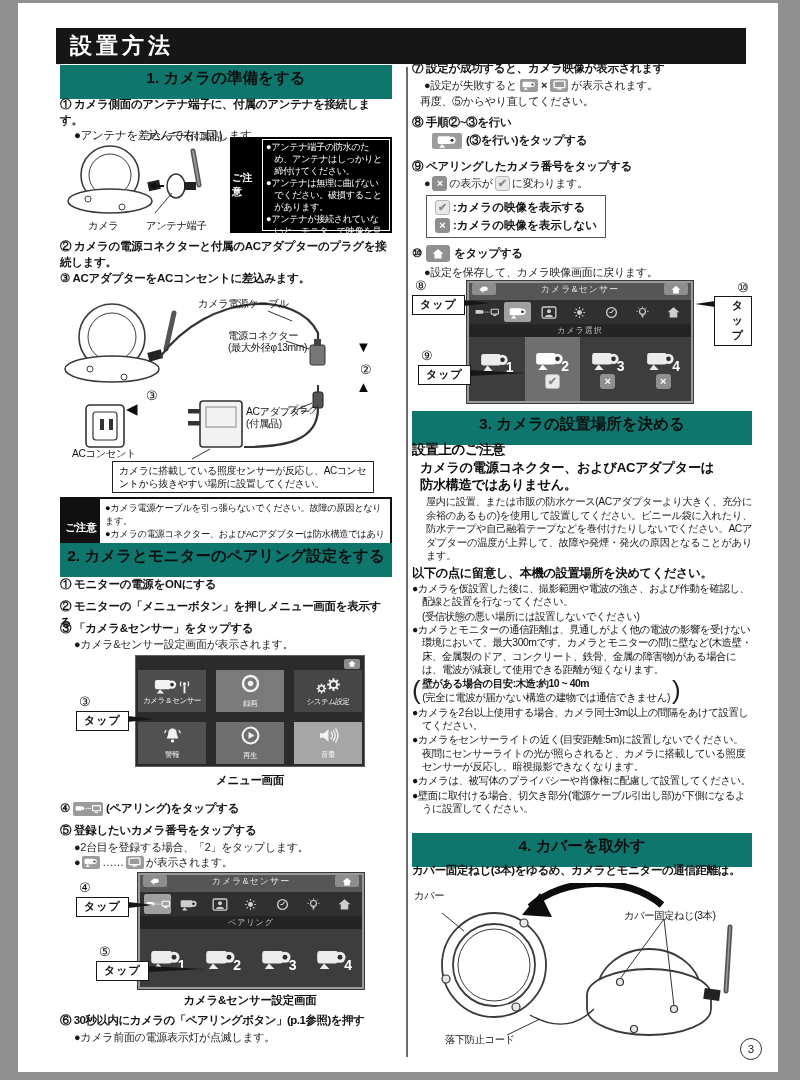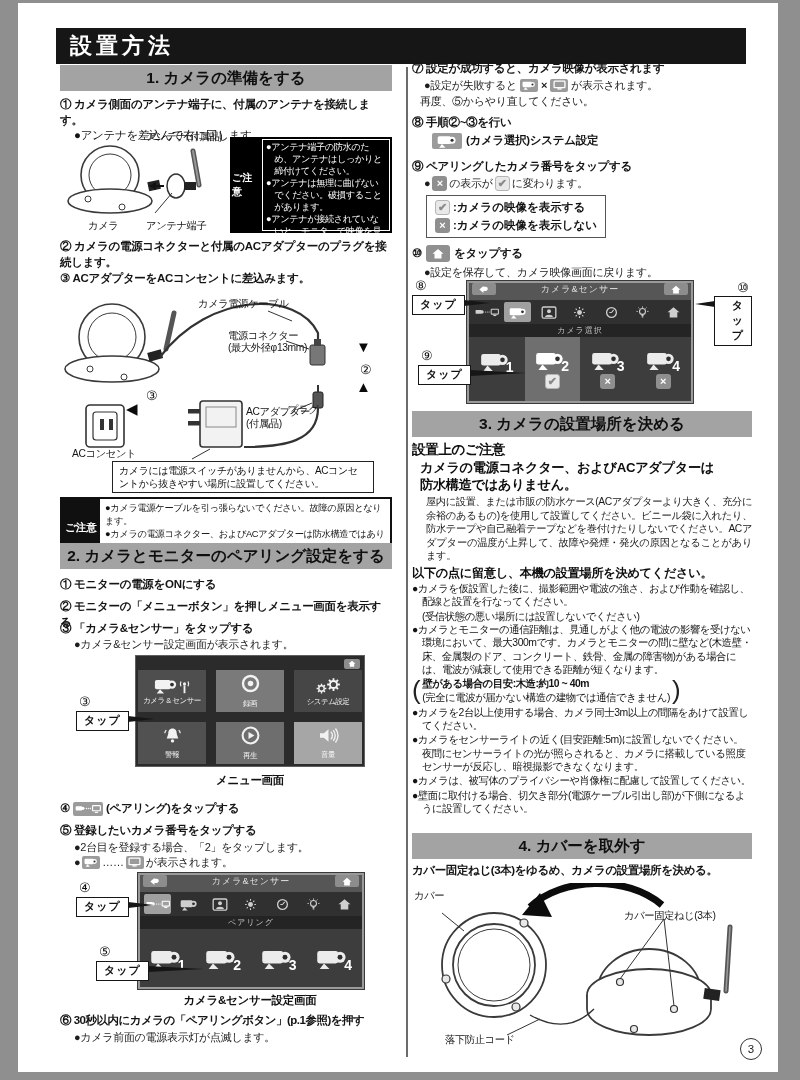--- a/index.html
+++ b/index.html
@@ -4,22 +4,22 @@
 <style>
   html,body{margin:0;padding:0}
   body{width:800px;height:1080px;background:#8f8f8f;font-family:"Liberation Sans",sans-serif;position:relative;overflow:hidden}
   .page{position:absolute;left:18px;top:3px;width:760px;height:1069px;background:#ffffff}
   .abs{position:absolute}
   .hdr{position:absolute;left:38px;top:25px;width:690px;height:36px;background:#161616;color:#fff;
        font-size:22px;font-weight:700;line-height:36px;padding-left:14px;letter-spacing:4px;box-sizing:border-box}
   .divider{position:absolute;left:388px;top:64px;width:1.5px;height:990px;background:#6b6b6b}
   .colL{position:absolute;left:42px;top:0;width:332px;height:1069px}
   .colR{position:absolute;left:394px;top:0;width:340px;height:1069px}
-  .sec{position:absolute;left:0;width:100%;background:#a3a3a3;color:#0f0f0f;font-weight:700;
-       text-align:center;font-size:15.5px;height:26px;line-height:26px;letter-spacing:0}
+  .sec{position:absolute;left:0;width:100%;background:#0f766e;color:#0f0f0f;font-weight:700;
+       text-align:center;font-size:15.5px;height:34px;line-height:26px;letter-spacing:0}
   .step{position:absolute;font-size:11.5px;font-weight:600;color:#141414;line-height:1.35;letter-spacing:-0.3px}
   .sub{position:absolute;font-size:11px;font-weight:400;color:#1d1d1d;line-height:1.32;letter-spacing:-0.3px}
   .lbl{position:absolute;font-size:10.3px;color:#151515;letter-spacing:-0.4px;white-space:nowrap}
   .cap{position:absolute;font-size:11.5px;font-weight:700;color:#111;text-align:center;letter-spacing:-0.3px}
   
   .cau1{position:absolute;background:#000;display:flex;padding:2px;box-sizing:border-box}
   .cau1 .lb{width:30px;display:flex;align-items:center;justify-content:center;color:#fff;font-weight:700;font-size:10px}
   .cau1 .ct{flex:1;border:1px solid #fff;padding:2px 3px;color:#fff;font-size:9.2px;line-height:1.3;letter-spacing:-0.4px}
   .cau1 .ct div{text-indent:-0.9em;padding-left:0.9em}
   .cau2{position:absolute;border:2px solid #101010;display:flex;background:#fff;box-sizing:border-box}
@@ -243,21 +243,21 @@
       <span class="mark" style="top:74px;left:300px">②</span>
       <span class="arr" style="top:90px;left:296px">▲</span>
       <span class="lbl" style="top:114px;left:228px">プラグ</span>
       <span class="mark" style="top:100px;left:86px">③</span>
       <span class="arr" style="top:112px;left:66px">◀</span>
       <span class="lbl" style="top:116px;left:186px">ACアダプター</span>
       <span class="lbl" style="top:128px;left:186px">(付属品)</span>
       <span class="lbl" style="top:158px;left:12px">ACコンセント</span>
     </div>
 
-    <div class="notebox" style="top:458px;left:52px;width:262px">カメラには電源スイッチがありませんから、ACコンセントから抜きやすい場所に設置してください。</div>
+    <div class="notebox" style="top:458px;left:52px;width:262px">カメラに搭載している照度センサーが反応し、ACコンセントから抜きやすい場所に設置してください。</div>
 
     <div class="cau2" style="top:494px;left:0;width:332px">
       <div class="lb">ご注意</div>
       <div class="ct">
         <div>●カメラ電源ケーブルを引っ張らないでください。故障の原因となります。</div>
         <div>●カメラの電源コネクター、およびACアダプターは防水構造ではありません。</div>
       </div>
     </div>
 
     <div class="sec" style="top:540px">2. カメラとモニターのペアリング設定をする</div>
@@ -479,21 +479,21 @@
     </div>
     <div class="sub" style="top:91px;left:8px">再度、⑤からやり直してください。</div>
 
     <div class="step" style="top:112px;left:0;width:340px">⑧ 手順②~③を行い</div>
     <div class="step" style="top:130px;left:20px;display:flex;align-items:center;gap:4px">
       <span class="icobtn" style="width:30px;height:16px;color:#fff">
           <svg width="22" height="14">
             <use href="#cam" width="22" height="14"></use>
           </svg>
         </span>
-      <span>(カメラ選択)システム設定</span>
+      <span>(③を行い)をタップする</span>
     </div>
 
     <div class="step" style="top:156px;left:0;width:340px">⑨ ペアリングしたカメラ番号をタップする</div>
     <div class="sub" style="top:173px;left:12px;display:flex;align-items:center;gap:2px">
       <span>●</span>
       <span class="bdg x">×</span>
       <span>の表示が</span>
       <span class="bdg ck">✔</span>
       <span>に変わります。</span>
     </div>
@@ -645,21 +645,21 @@
         </span>
         <span class="par">)</span>
       </div>
       <div class="b">●カメラを2台以上使用する場合、カメラ同士3m以上の間隔をあけて設置してください。</div>
       <div class="b">●カメラをセンサーライトの近く(目安距離:5m)に設置しないでください。夜間にセンサーライトの光が照らされると、カメラに搭載している照度センサーが反応し、暗視撮影できなくなります。</div>
       <div class="b">●カメラは、被写体のプライバシーや肖像権に配慮して設置してください。</div>
       <div class="b">●壁面に取付ける場合、切欠き部分(電源ケーブル引出し部)が下側になるように設置してください。</div>
     </div>
 
     <div class="sec" style="top:830px">4. カバーを取外す</div>
-    <div class="step" style="top:860px;left:0;width:340px;letter-spacing:-0.4px">カバー固定ねじ(3本)をゆるめ、カメラの設置場所を決める。</div>
+    <div class="step" style="top:860px;left:0;width:340px;letter-spacing:-0.4px">カバー固定ねじ(3本)をゆるめ、カメラとモニターの通信距離は。</div>
 
     <div class="d3" style="top:880px;left:0;width:340px;height:168px">
       <svg class="art" width="340" height="168" viewBox="0 0 340 168">
         <g stroke="#3a3a3a" fill="none" stroke-width="1.8">
           <circle cx="82" cy="82" r="52"></circle>
           <circle cx="82" cy="82" r="41"></circle>
           <circle cx="82" cy="82" r="36" stroke-width="1"></circle>
         </g>
         <circle cx="112" cy="40" r="4" fill="#e8e8e8" stroke="#333" stroke-width="1.2"></circle>
         <circle cx="34" cy="96" r="4" fill="#e8e8e8" stroke="#333" stroke-width="1.2"></circle>

